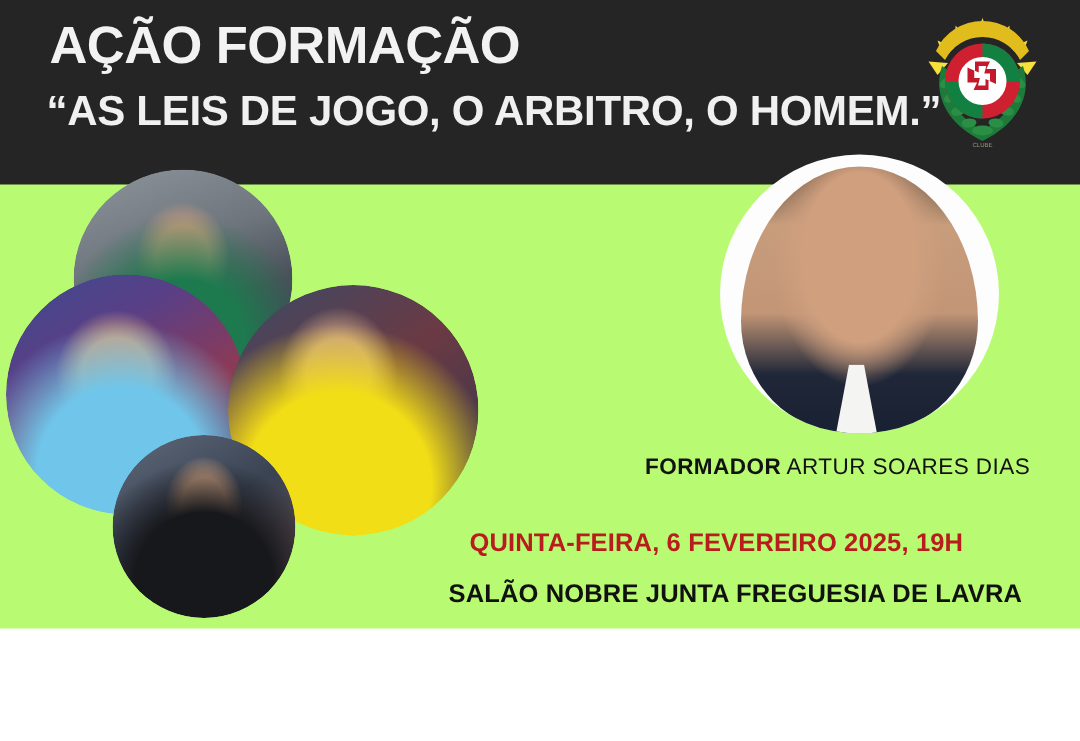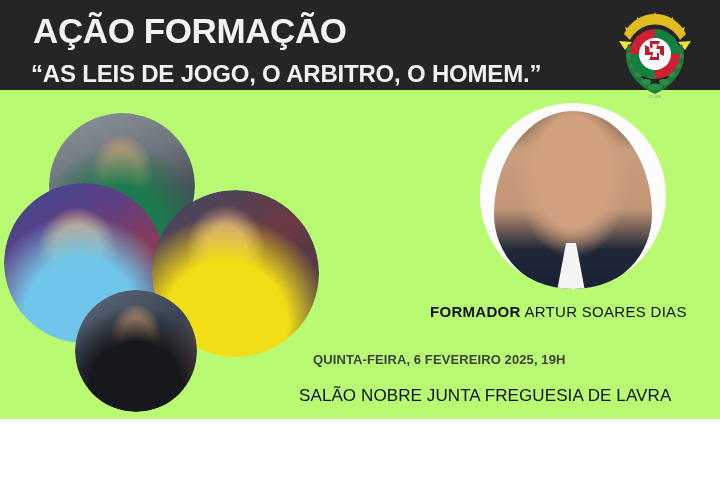--- a/index.html
+++ b/index.html
@@ -11,33 +11,33 @@
   }
   .poster{
     position:relative;
     width:720px;height:494px;
     background:#b8fb72;
     overflow:hidden;
   }
 
   
   .header{
-    position:absolute;left:0;top:0;width:720px;height:90px;
+    position:absolute;left:0;top:0;width:720px;height:123px;
     background:#262525;
   }
   .header-title{
     position:absolute;left:33px;top:11px;
     color:#f2f2f2;
     font-size:35px;font-weight:bold;letter-spacing:-0.4px;
     line-height:40px;white-space:nowrap;
   }
   .header-sub{
     position:absolute;left:31px;top:59px;
     color:#f0f0f0;
-    font-size:24px;font-weight:bold;letter-spacing:-0.2px;
+    font-size:28px;font-weight:bold;letter-spacing:-0.2px;
     line-height:30px;white-space:nowrap;
   }
 
   
   .crest{
     position:absolute;right:22px;top:8px;width:86px;height:94px;
   }
 
   
   .photo{
@@ -101,25 +101,25 @@
   
   .formador{
     position:absolute;left:430px;top:303px;
     font-size:15px;color:#121212;white-space:nowrap;letter-spacing:.3px;text-align:center;
   }
   .formador b{font-weight:bold;}
   .formador span.nm{font-weight:normal;}
 
   .date-line{
     position:absolute;left:313px;top:352px;
-    font-size:13px;font-weight:bold;color:#404040;white-space:nowrap;letter-spacing:.1px;
+    font-size:17px;font-weight:bold;color:#b91c1c;white-space:nowrap;letter-spacing:.1px;
   }
   .venue-line{
     position:absolute;left:299px;top:386px;
-    font-size:17px;font-weight:normal;color:#111;white-space:nowrap;letter-spacing:.1px;
+    font-size:17px;font-weight:bold;color:#111;white-space:nowrap;letter-spacing:.1px;
   }
 
   
   .footer{
     position:absolute;left:0;top:419px;width:720px;height:75px;
     background:#ffffff;
   }
 </style>
 </head>
 <body>

